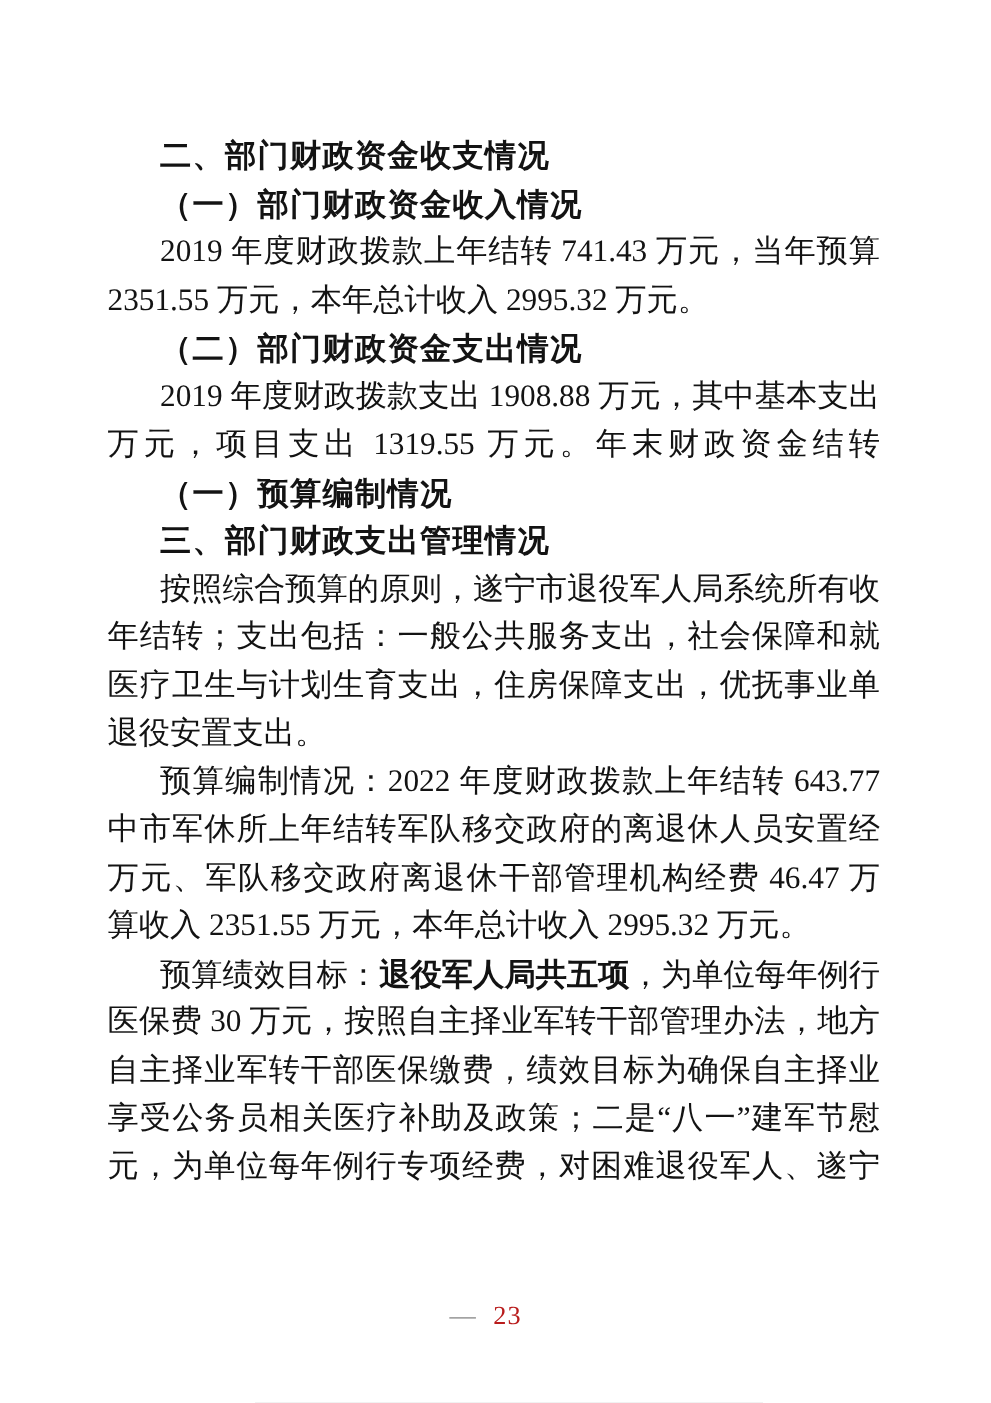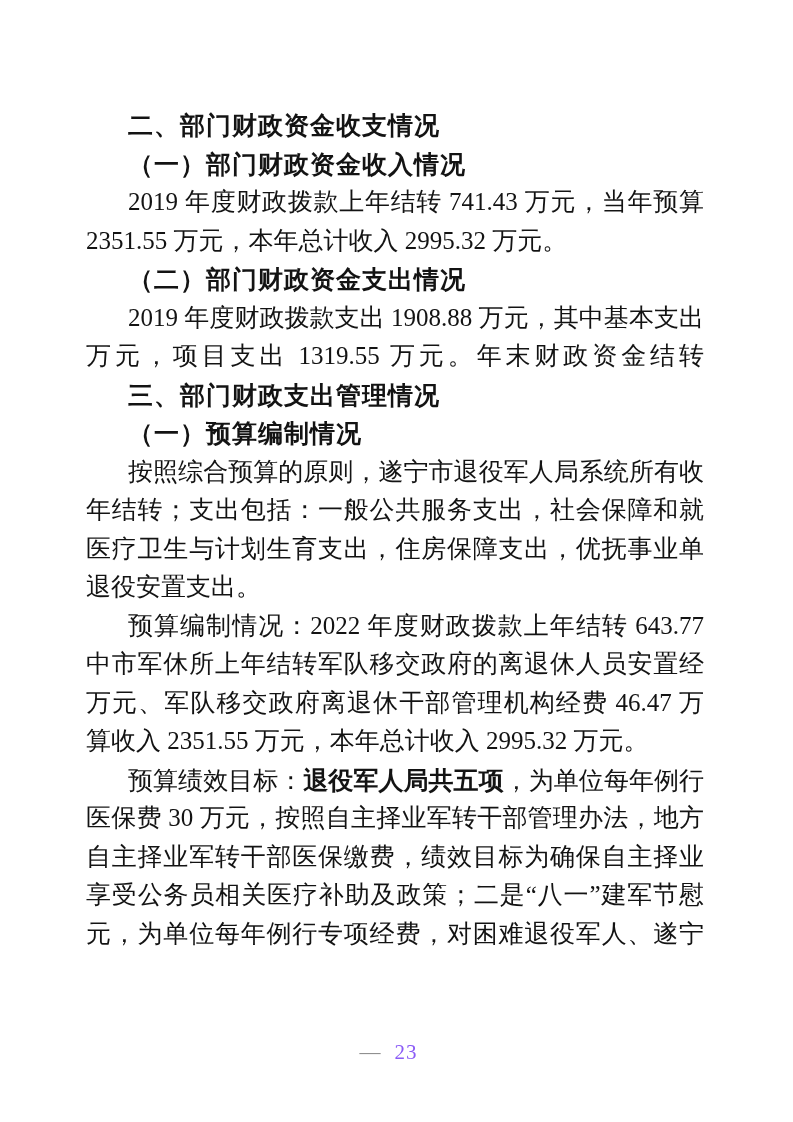--- a/index.html
+++ b/index.html
@@ -42,43 +42,43 @@
     left: 0;
     right: 0;
     top: 1038px;
     height: 28px;
     line-height: 28px;
     text-align: center;
     font-size: 21px;
     transform: translateX(-8px);
   }
   .footer .dash { color: #8a8a8a; margin-right: 14px; }
-  .footer .num { color: #8b5cf6; letter-spacing: 1px; }
+  .footer .num { color: #b91c1c; letter-spacing: 1px; }
 </style>
 </head>
 <body>
 
 <div class="page">
   <div class="content">
 
     <div class="line heading indent">二、部门财政资金收支情况</div>
 
     <div class="line heading indent">（一）部门财政资金收入情况</div>
 
     <div class="line indent just">2019 年度财政拨款上年结转 741.43 万元，当年预算收入</div>
     <div class="line">2351.55 万元，本年总计收入 2995.32 万元。</div>
 
     <div class="line heading indent">（二）部门财政资金支出情况</div>
 
     <div class="line indent just">2019 年度财政拨款支出 1908.88 万元，其中基本支出 589.33</div>
     <div class="line just">万元，项目支出 1319.55 万元。年末财政资金结转 1086.44 万元。</div>
 
+    <div class="line heading indent">（一）预算编制情况</div>
+
     <div class="line heading indent">三、部门财政支出管理情况</div>
-
-    <div class="line heading indent">（一）预算编制情况</div>
 
     <div class="line indent just">按照综合预算的原则，遂宁市退役军人局系统所有收入和支</div>
     <div class="line just">年结转；支出包括：一般公共服务支出，社会保障和就业支出，</div>
     <div class="line just">医疗卫生与计划生育支出，住房保障支出，优抚事业单位支出及</div>
     <div class="line">退役安置支出。</div>
 
     <div class="line indent just">预算编制情况：2022 年度财政拨款上年结转 643.77 万元，其</div>
     <div class="line just">中市军休所上年结转军队移交政府的离退休人员安置经费 524.89</div>
     <div class="line just">万元、军队移交政府离退休干部管理机构经费 46.47 万元。当年预</div>
     <div class="line">算收入 2351.55 万元，本年总计收入 2995.32 万元。</div>

